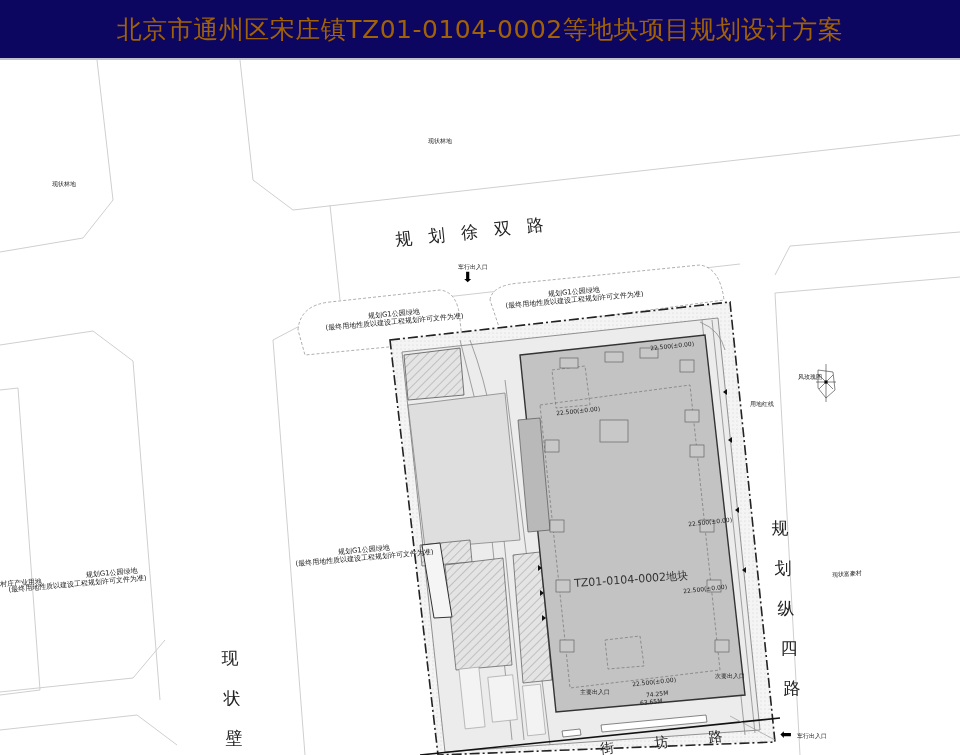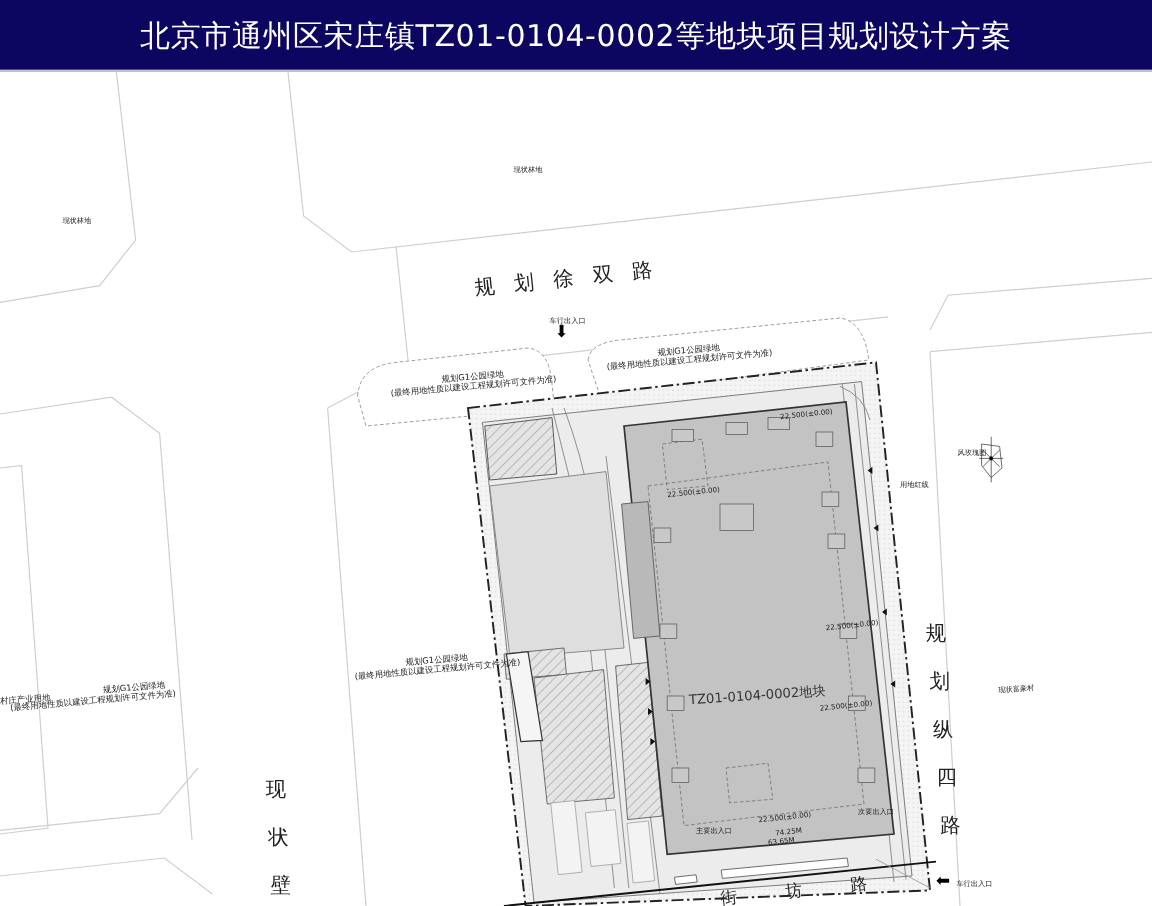--- a/index.html
+++ b/index.html
@@ -1,18 +1,18 @@
 <!DOCTYPE html>
 <html><head>
 <meta charset="utf-8">
 <style>
   html, body { margin:0; padding:0; }
   body { width:960px; height:755px; overflow:hidden; background:#ffffff; font-family:"DejaVu Sans", sans-serif; position:relative; }
   .title-bar { position:absolute; left:0; top:0; width:960px; height:58px; background:#0c0660; border-bottom:2px solid #bfbfcf; display:flex; align-items:center; justify-content:center; }
-  .title-bar span { color:#ffffff; font-size:25px; letter-spacing:0.5px; font-family:"DejaVu Sans", sans-serif; }
+  .title-bar span { color:#a16207; font-size:25px; letter-spacing:0.5px; font-family:"DejaVu Sans", sans-serif; }
   .map { position:absolute; left:0; top:60px; width:960px; height:695px; }
   .map svg { position:absolute; left:0; top:0; }
   .lbl { position:absolute; color:#222; white-space:nowrap; font-family:"DejaVu Sans", sans-serif; }
   .tiny { font-size:6px; }
   .small { font-size:7px; text-align:center; line-height:8px; }
   .road-h { font-size:17px; letter-spacing:16px; color:#222; }
   .road-v { font-size:17px; color:#222; width:20px; text-align:center; line-height:40px; }
   .plot-label { font-size:11px; color:#333; }
   .arrow { position:absolute; font-size:14px; color:#000; line-height:14px; }
 </style>

